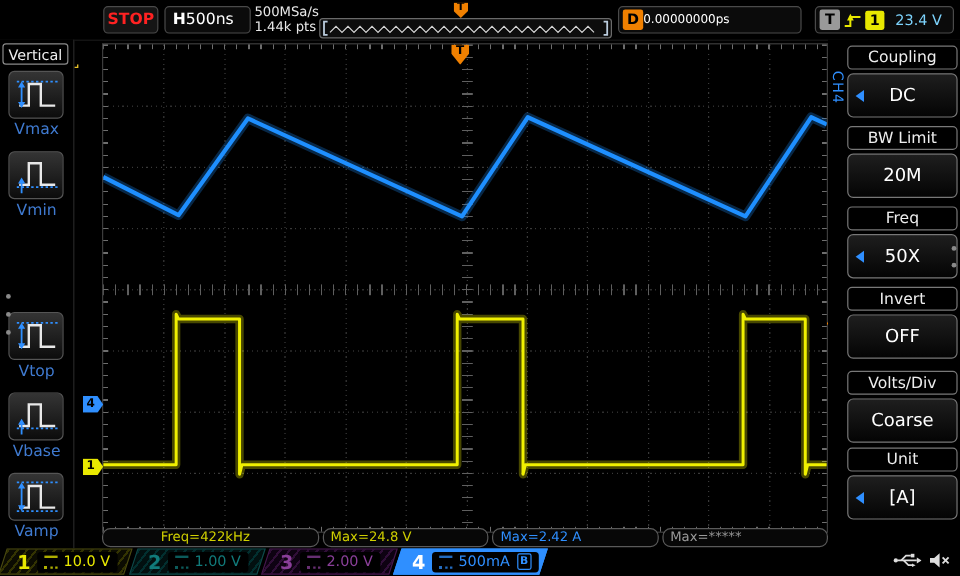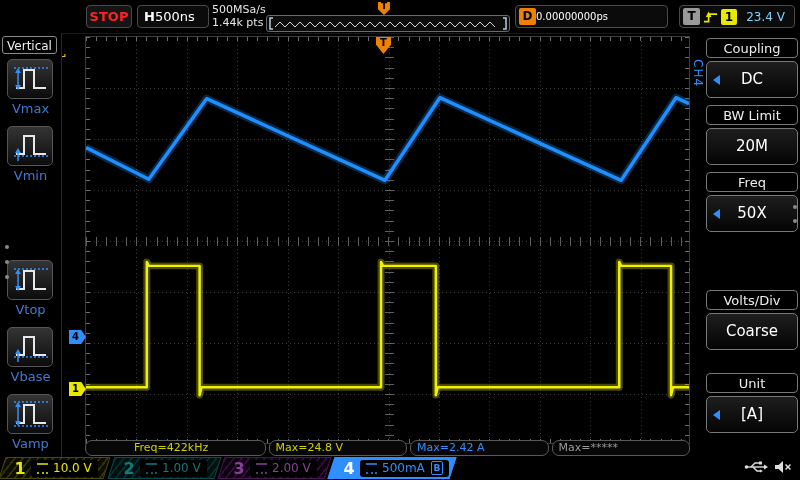--- a/index.html
+++ b/index.html
@@ -349,21 +349,27 @@
       <span>20M</span>
     </div>
   </div>
   <div class="rm-item" style="top:139px">
     <div class="rm-title">Freq</div>
     <div class="rm-value">
       <span class="rm-arrow"></span>
       <span>50X</span>
     </div>
   </div>
-  <div class="rm-item" style="top:257px">
+  <div class="rm-item" style="top:206px">
+    <div class="rm-title">Invert</div>
+    <div class="rm-value">
+      <span>OFF</span>
+    </div>
+  </div>
+  <div class="rm-item" style="top:276px">
     <div class="rm-title">Volts/Div</div>
     <div class="rm-value">
       <span>Coarse</span>
     </div>
   </div>
   <div class="rm-item" style="top:340px">
     <div class="rm-title">Unit</div>
     <div class="rm-value">
       <span class="rm-arrow"></span>
       <span>[A]</span>

